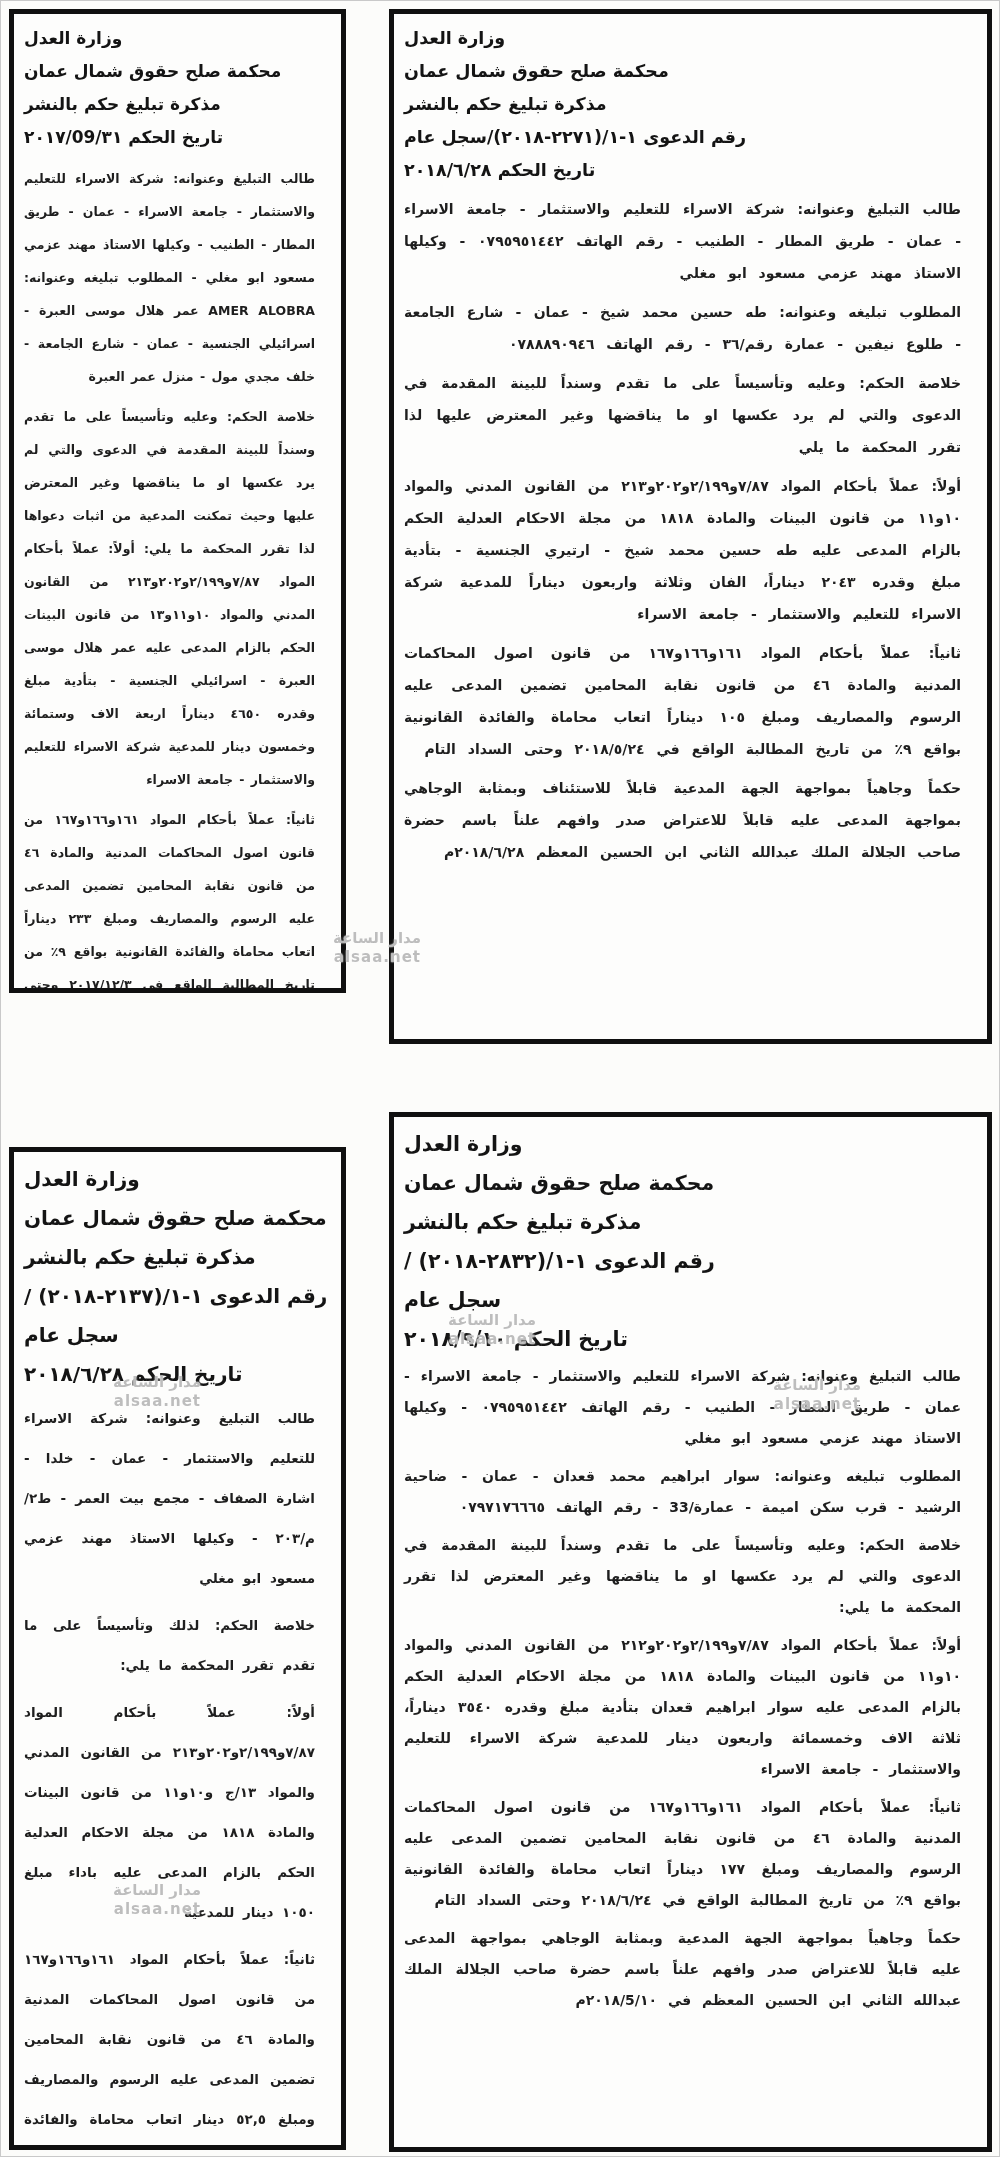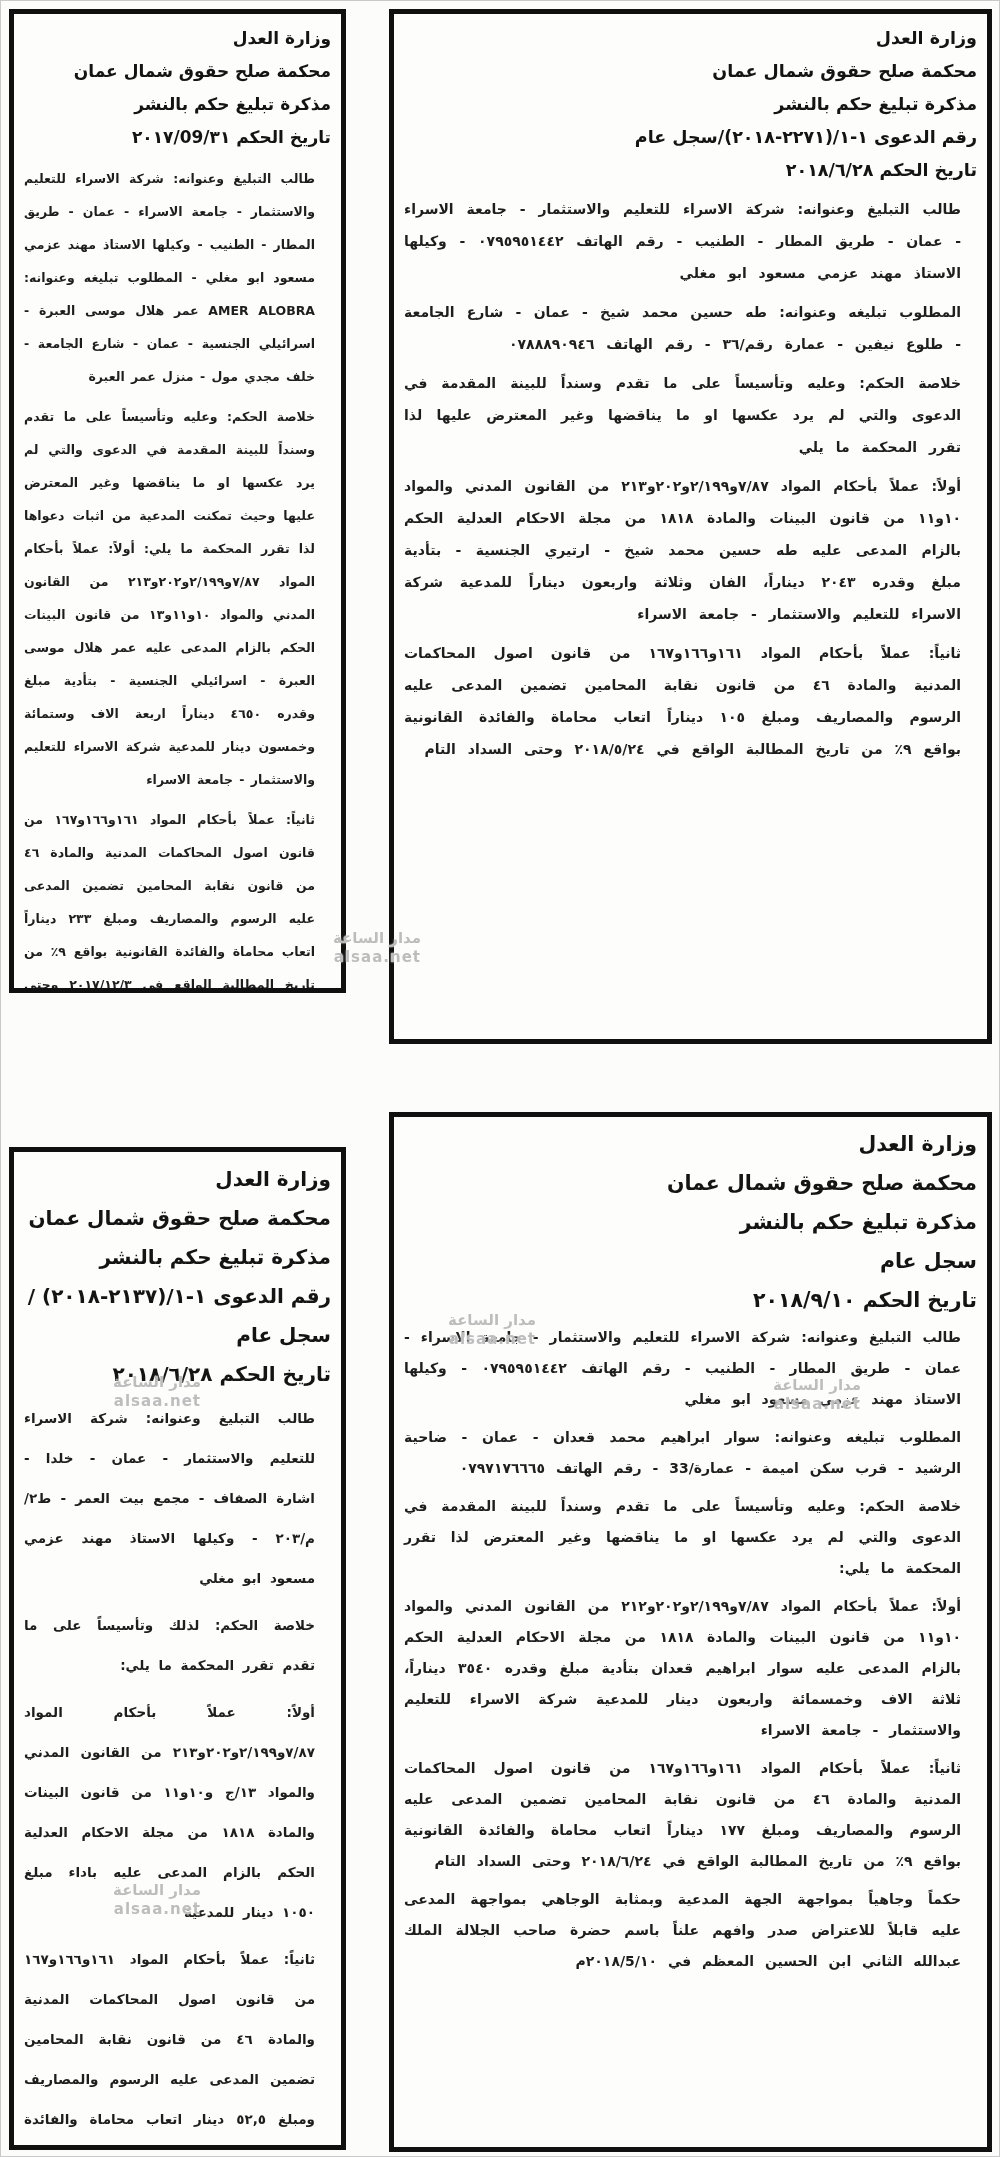--- a/index.html
+++ b/index.html
@@ -22,21 +22,21 @@
     box-sizing: border-box;
     padding: 8px 10px 6px;
     overflow: hidden;
     color: #1b1b1b;
   }
   .n1 { left: 8px;   top: 8px;    width: 337px; height: 984px;  }
   .n2 { left: 388px; top: 8px;    width: 603px; height: 1035px; }
   .n3 { left: 8px;   top: 1146px; width: 337px; height: 1003px; }
   .n4 { left: 388px; top: 1111px; width: 603px; height: 1040px; }
 
-  .nh { text-align: right; font-weight: bold; color: #141414; }
+  .nh { text-align: left; font-weight: bold; color: #141414; }
   .n1 .nh { font-size: 17px;   line-height: 33px; }
   .n2 .nh { font-size: 17.5px; line-height: 33px; }
   .n3 .nh { font-size: 20px;   line-height: 39px; }
   .n4 .nh { font-size: 20.5px; line-height: 39px; }
 
   .nb { font-weight: bold; text-align: justify; color: #1e1e1e; }
   .nb p { margin: 0 16px 7px 0; }
   .n1 .nb { font-size: 12.5px; line-height: 33px; word-spacing: 2px; margin-top: 8px; }
   .n2 .nb { font-size: 14px;   line-height: 32px; word-spacing: 7px; margin-top: 6px; }
   .n3 .nb { font-size: 13.5px; line-height: 40px; word-spacing: 4px; margin-top: 4px; }
@@ -81,20 +81,21 @@
       <div>مذكرة تبليغ حكم بالنشر</div>
       <div>رقم الدعوى ١-١/(٢٢٧١-٢٠١٨)/سجل عام</div>
       <div>تاريخ الحكم ٢٠١٨/٦/٢٨</div>
     </header>
     <div class="nb">
       <p>طالب التبليغ وعنوانه: شركة الاسراء للتعليم والاستثمار - جامعة الاسراء - عمان - طريق المطار - الطنيب - رقم الهاتف ٠٧٩٥٩٥١٤٤٢ - وكيلها الاستاذ مهند عزمي مسعود ابو مغلي</p>
       <p>المطلوب تبليغه وعنوانه: طه حسين محمد شيخ - عمان - شارع الجامعة - طلوع نيفين - عمارة رقم/٣٦ - رقم الهاتف ٠٧٨٨٨٩٠٩٤٦</p>
       <p>خلاصة الحكم: وعليه وتأسيساً على ما تقدم وسنداً للبينة المقدمة في الدعوى والتي لم يرد عكسها او ما يناقضها وغير المعترض عليها لذا تقرر المحكمة ما يلي</p>
       <p>أولاً: عملاً بأحكام المواد ٧/٨٧و٢/١٩٩و٢٠٢و٢١٣ من القانون المدني والمواد ١٠و١١ من قانون البينات والمادة ١٨١٨ من مجلة الاحكام العدلية الحكم بالزام المدعى عليه طه حسين محمد شيخ - ارتيري الجنسية - بتأدية مبلغ وقدره ٢٠٤٣ ديناراً، الفان وثلاثة واربعون ديناراً للمدعية شركة الاسراء للتعليم والاستثمار - جامعة الاسراء</p>
       <p>ثانياً: عملاً بأحكام المواد ١٦١و١٦٦و١٦٧ من قانون اصول المحاكمات المدنية والمادة ٤٦ من قانون نقابة المحامين تضمين المدعى عليه الرسوم والمصاريف ومبلغ ١٠٥ ديناراً اتعاب محاماة والفائدة القانونية بواقع ٩٪ من تاريخ المطالبة الواقع في ٢٠١٨/٥/٢٤ وحتى السداد التام</p>
+      <p>حكماً وجاهياً بمواجهة الجهة المدعية قابلاً للاستئناف وبمثابة الوجاهي بمواجهة المدعى عليه قابلاً للاعتراض صدر وافهم علناً باسم حضرة صاحب الجلالة الملك عبدالله الثاني ابن الحسين المعظم ٢٠١٨/٦/٢٨م</p>
     </div>
   </section>
 
   <section class="notice n3">
     <header class="nh">
       <div>وزارة العدل</div>
       <div>محكمة صلح حقوق شمال عمان</div>
       <div>مذكرة تبليغ حكم بالنشر</div>
       <div>رقم الدعوى ١-١/(٢١٣٧-٢٠١٨) /</div>
       <div>سجل عام</div>
@@ -107,20 +108,21 @@
       <p>ثانياً: عملاً بأحكام المواد ١٦١و١٦٦و١٦٧ من قانون اصول المحاكمات المدنية والمادة ٤٦ من قانون نقابة المحامين تضمين المدعى عليه الرسوم والمصاريف ومبلغ ٥٢,٥ دينار اتعاب محاماة والفائدة القانونية من تاريخ المطالبة وحتى السداد التام</p>
 
     </div>
   </section>
 
   <section class="notice n4">
     <header class="nh">
       <div>وزارة العدل</div>
       <div>محكمة صلح حقوق شمال عمان</div>
       <div>مذكرة تبليغ حكم بالنشر</div>
+      <div>رقم الدعوى ١-١/(٢٨٣٢-٢٠١٨) /</div>
       <div>سجل عام</div>
       <div>تاريخ الحكم ٢٠١٨/٩/١٠</div>
     </header>
     <div class="nb">
       <p>طالب التبليغ وعنوانه: شركة الاسراء للتعليم والاستثمار - جامعة الاسراء - عمان - طريق المطار - الطنيب - رقم الهاتف ٠٧٩٥٩٥١٤٤٢ - وكيلها الاستاذ مهند عزمي مسعود ابو مغلي</p>
       <p>المطلوب تبليغه وعنوانه: سوار ابراهيم محمد قعدان - عمان - ضاحية الرشيد - قرب سكن اميمة - عمارة/33 - رقم الهاتف ٠٧٩٧١٧٦٦٦٥</p>
       <p>خلاصة الحكم: وعليه وتأسيساً على ما تقدم وسنداً للبينة المقدمة في الدعوى والتي لم يرد عكسها او ما يناقضها وغير المعترض لذا تقرر المحكمة ما يلي:</p>
       <p>أولاً: عملاً بأحكام المواد ٧/٨٧و٢/١٩٩و٢٠٢و٢١٢ من القانون المدني والمواد ١٠و١١ من قانون البينات والمادة ١٨١٨ من مجلة الاحكام العدلية الحكم بالزام المدعى عليه سوار ابراهيم قعدان بتأدية مبلغ وقدره ٣٥٤٠ ديناراً، ثلاثة الاف وخمسمائة واربعون دينار للمدعية شركة الاسراء للتعليم والاستثمار - جامعة الاسراء</p>
       <p>ثانياً: عملاً بأحكام المواد ١٦١و١٦٦و١٦٧ من قانون اصول المحاكمات المدنية والمادة ٤٦ من قانون نقابة المحامين تضمين المدعى عليه الرسوم والمصاريف ومبلغ ١٧٧ ديناراً اتعاب محاماة والفائدة القانونية بواقع ٩٪ من تاريخ المطالبة الواقع في ٢٠١٨/٦/٢٤ وحتى السداد التام</p>
       <p>حكماً وجاهياً بمواجهة الجهة المدعية وبمثابة الوجاهي بمواجهة المدعى عليه قابلاً للاعتراض صدر وافهم علناً باسم حضرة صاحب الجلالة الملك عبدالله الثاني ابن الحسين المعظم في ٢٠١٨/5/١٠م</p>

